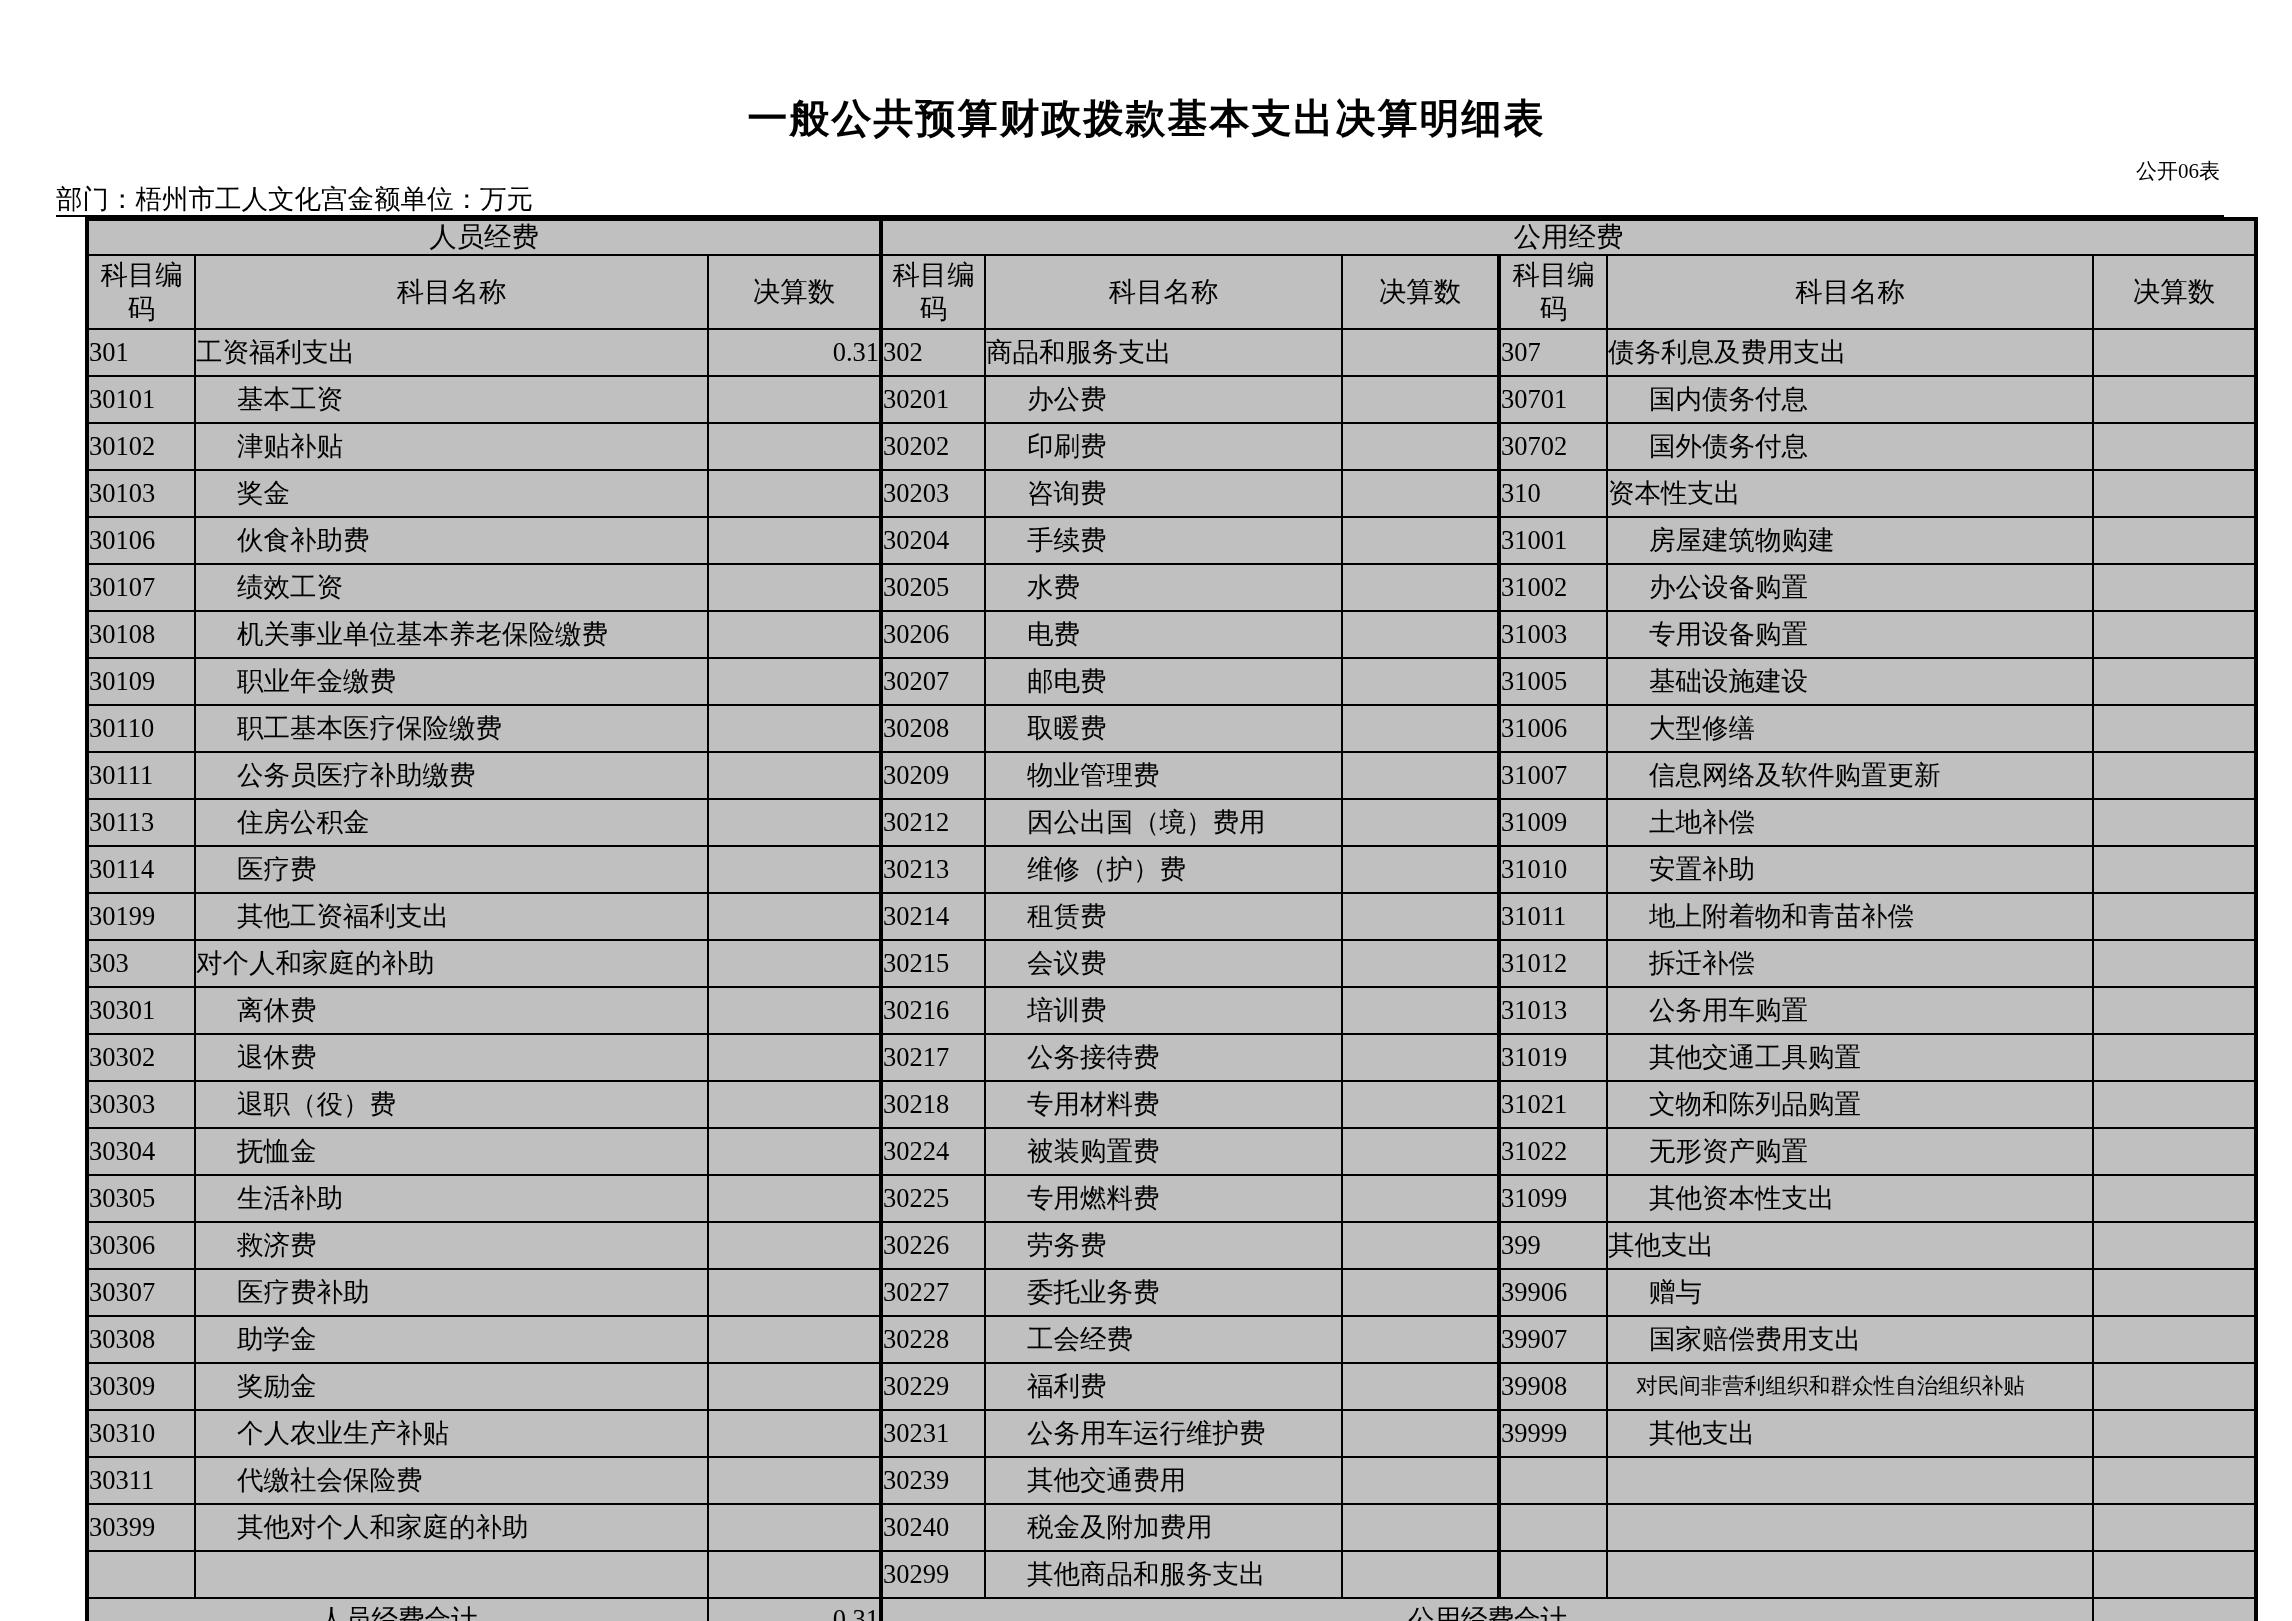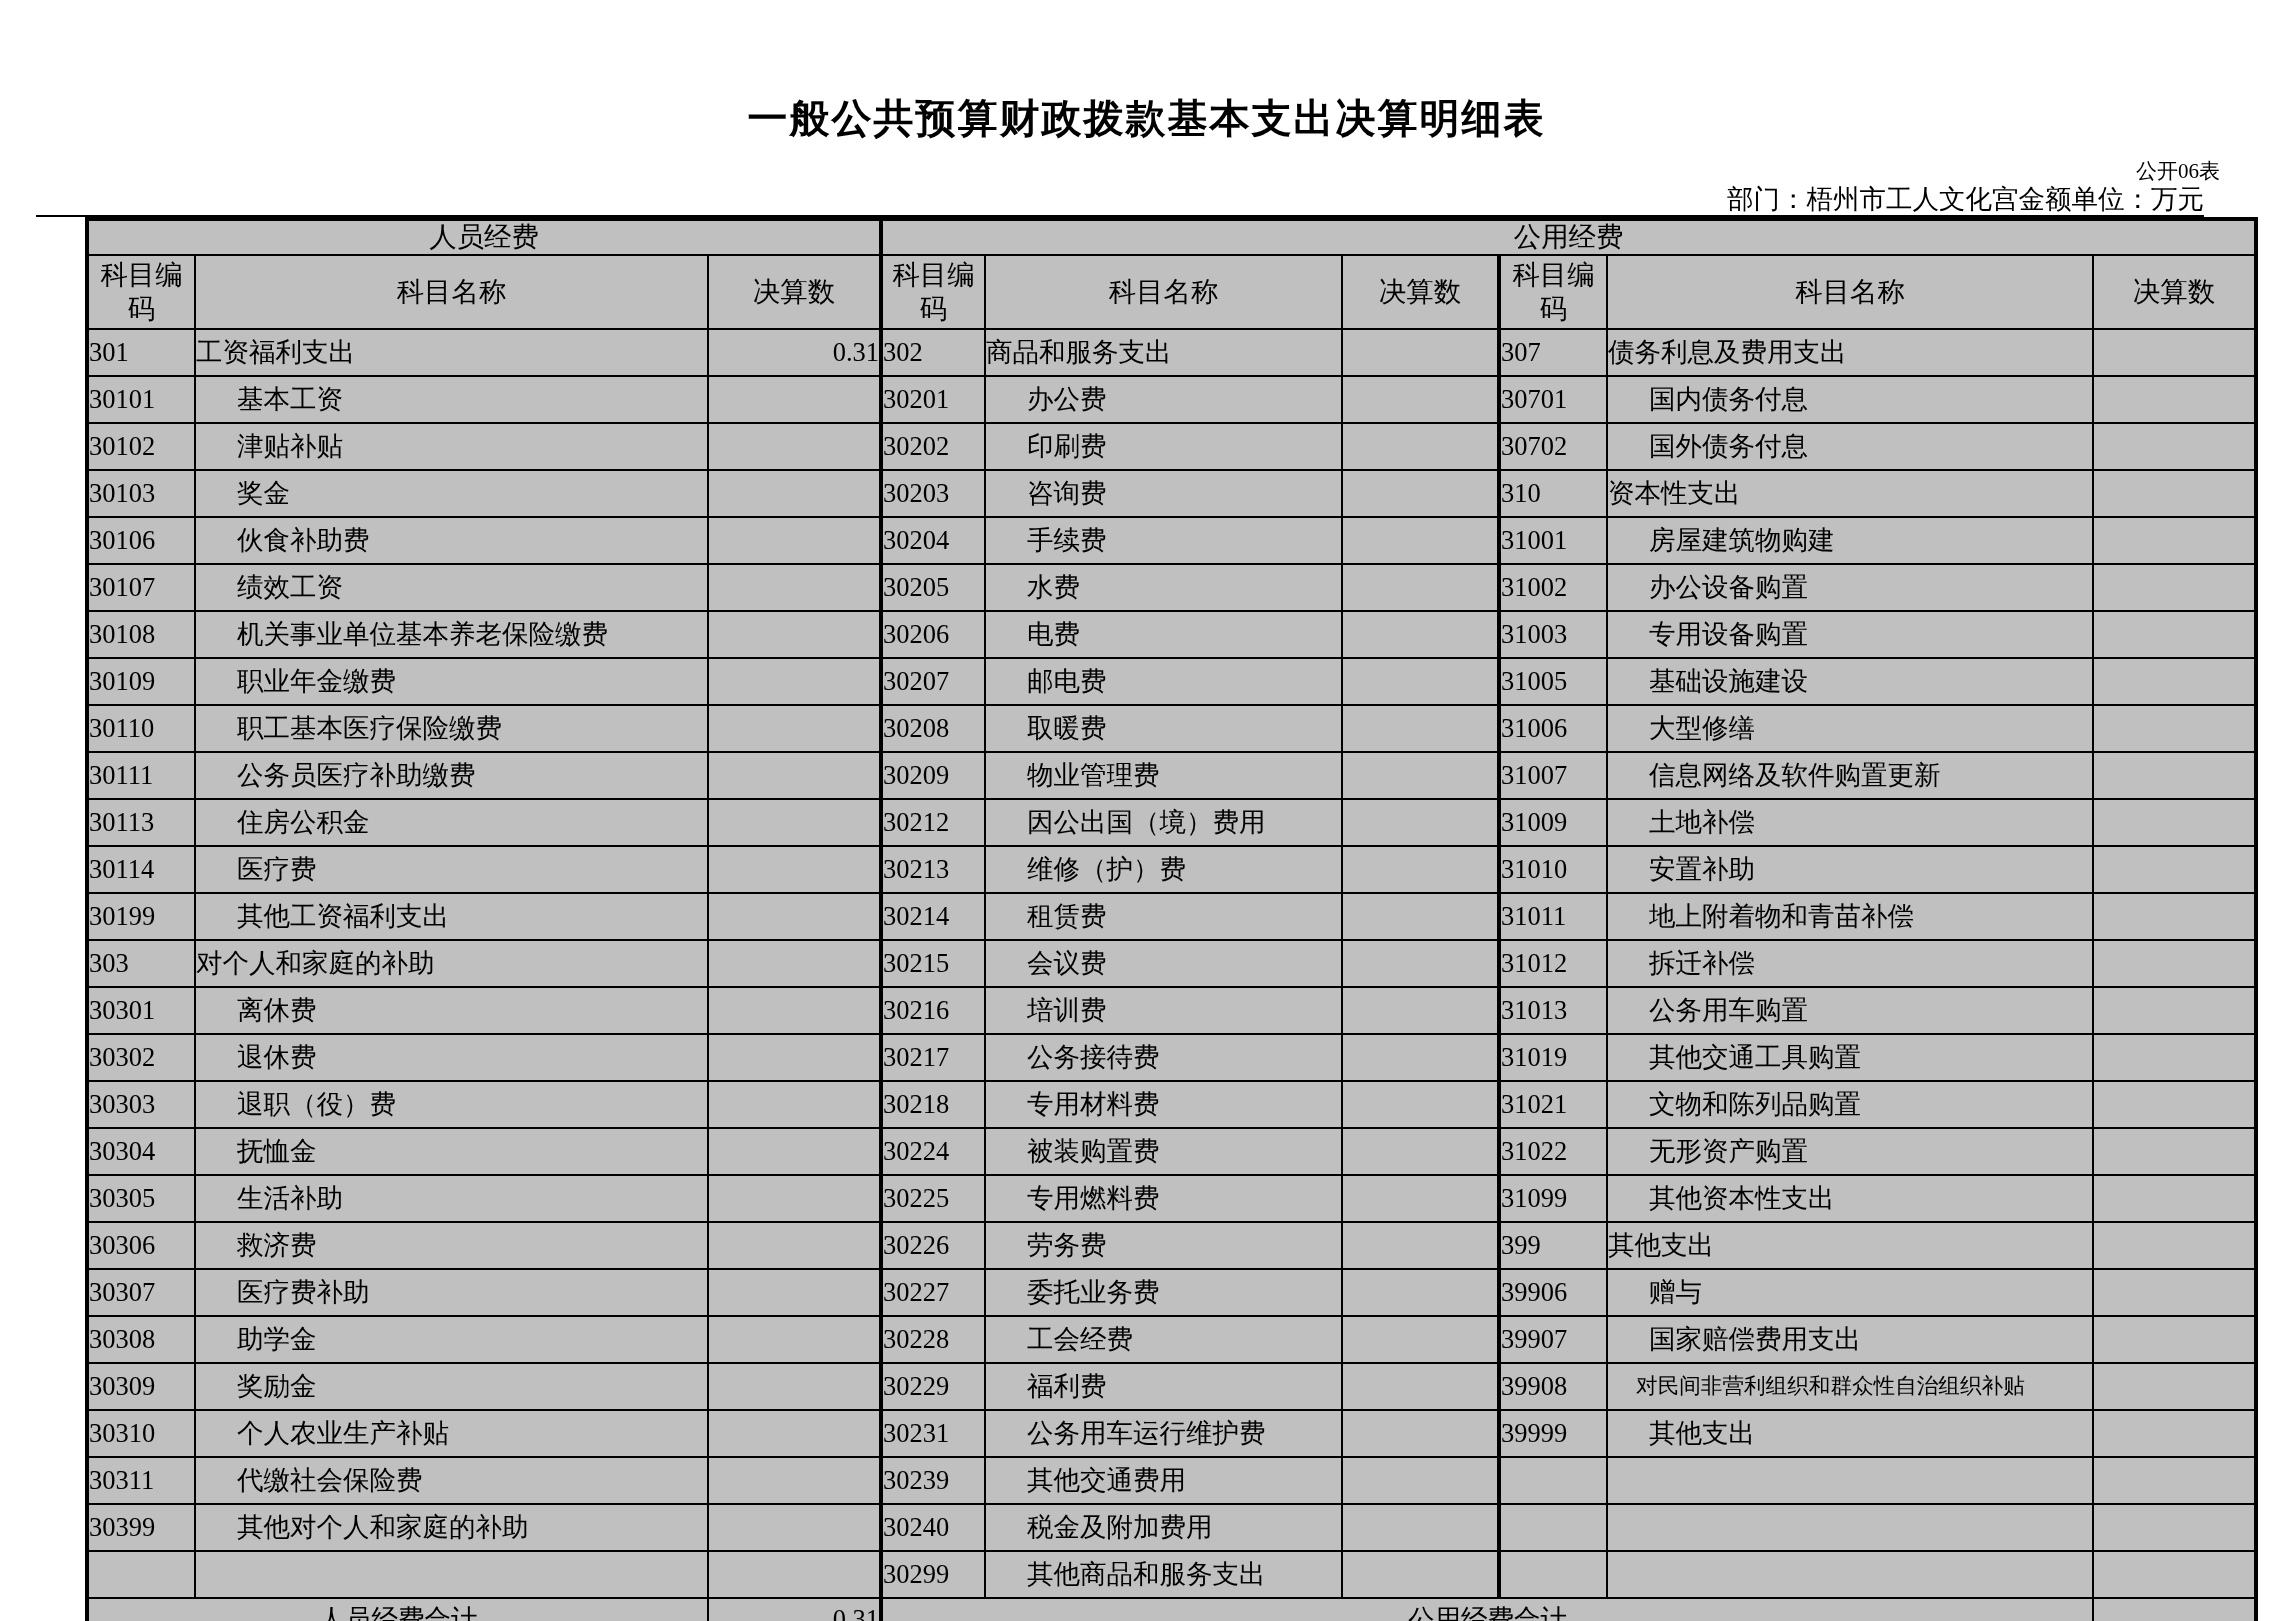--- a/index.html
+++ b/index.html
@@ -19,24 +19,24 @@
     margin-top: 48px;
   }
   .form-code {
     margin-top: 11.8px;
     text-align: right;
     padding-right: 73px;
     font-size: 21px;
     line-height: 27.4px;
   }
   .meta-row {
-    margin-left: 36px;
+    margin-left: 56px;
     width: 2168px;
     display: flex;
-    justify-content: flex-end;
+    justify-content: flex-start;
     align-items: flex-end;
     font-size: 26.5px;
     line-height: 29px;
     border-bottom: 2.9px solid #000;
     padding-bottom: 1px;
     box-sizing: border-box;
   }
   table.budget {
     margin-left: 85px;
     width: 2168px;

